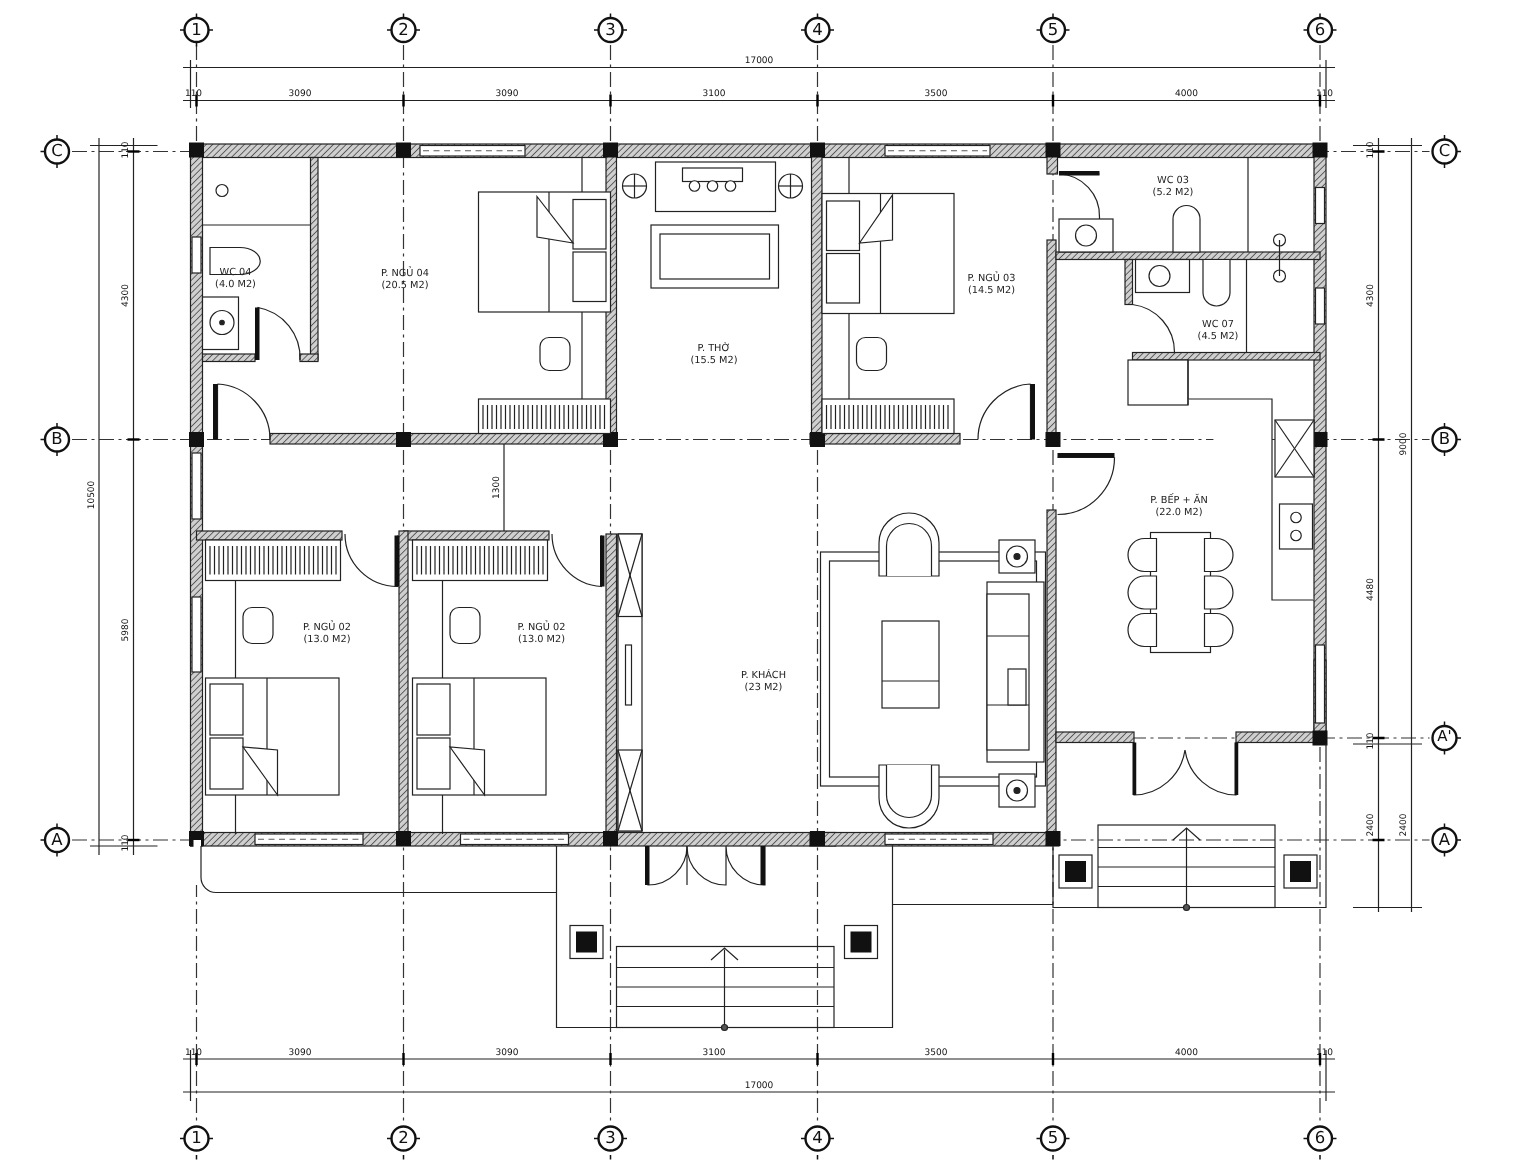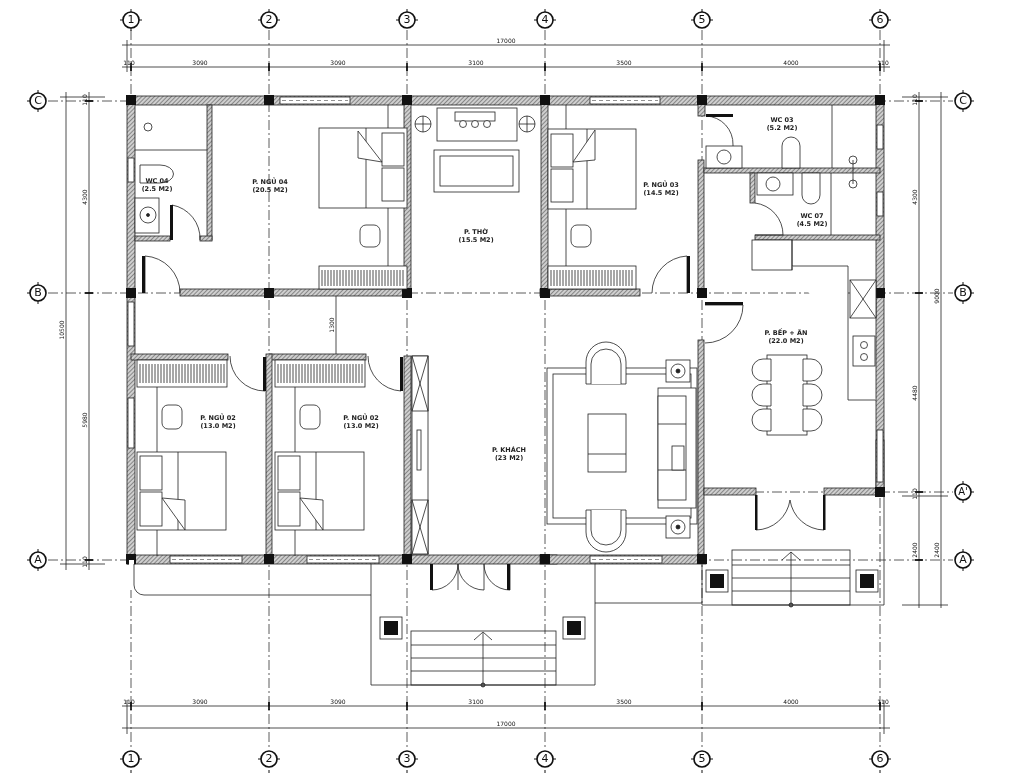--- a/index.html
+++ b/index.html
@@ -1,18 +1,18 @@
 <!DOCTYPE html>
 <html><head>
 <meta charset="utf-8">
 <style>
   html,body{margin:0;padding:0;background:#ffffff;}
   body{width:1013px;height:784px;overflow:hidden;position:relative;font-family:"Liberation Sans",sans-serif;}
   #plan{position:absolute;left:0;top:0;width:1013px;height:784px;}
-  .lbl{position:absolute;font-family:"DejaVu Sans",sans-serif;font-size:6.5px;font-weight:bold;color:#222;text-align:center;line-height:8px;white-space:nowrap;transform:translateX(-50%);}
+  .lbl{position:absolute;font-family:"DejaVu Sans",sans-serif;font-size:6.5px;font-weight:normal;color:#222;text-align:center;line-height:8px;white-space:nowrap;transform:translateX(-50%);}
   .dim{position:absolute;font-family:"DejaVu Sans",sans-serif;font-size:6px;color:#111;white-space:nowrap;transform:translateX(-50%);}
   .dimv{position:absolute;font-family:"DejaVu Sans",sans-serif;font-size:6px;color:#111;white-space:nowrap;transform:translate(-50%,-50%) rotate(-90deg);}
   .bub{position:absolute;font-family:"DejaVu Sans",sans-serif;font-size:11px;color:#111;width:20px;height:20px;line-height:20px;text-align:center;transform:translate(-50%,-50%);}
 </style>
 </head>
 <body>
 
 <svg id="plan" viewBox="0 0 1013 784" xmlns="http://www.w3.org/2000/svg">
   <defs>
     <pattern id="hatch" width="3" height="3" patternUnits="userSpaceOnUse" patternTransform="rotate(45)">
@@ -448,21 +448,21 @@
 <div class="dimv" style="left:914px;top:100px">110</div>
 <div class="dimv" style="left:914px;top:197px">4300</div>
 <div class="dimv" style="left:914px;top:393px">4480</div>
 <div class="dimv" style="left:914px;top:494px">110</div>
 <div class="dimv" style="left:914px;top:550px">2400</div>
 <div class="dimv" style="left:936px;top:296px">9000</div>
 <div class="dimv" style="left:936px;top:550px">2400</div>
 
 <div class="dimv" style="left:331px;top:325px">1300</div>
 
-<div class="lbl" style="left:157px;top:177px"><span>WC 04</span><br><span>(2.5 M2)</span></div>
+<div class="lbl" style="left:157px;top:177px"><span>WC 04</span><br><span>(4.0 M2)</span></div>
 <div class="lbl" style="left:270px;top:178px"><span>P. NGỦ 04</span><br><span>(20.5 M2)</span></div>
 <div class="lbl" style="left:476px;top:228px"><span>P. THỜ</span><br><span>(15.5 M2)</span></div>
 <div class="lbl" style="left:661px;top:181px"><span>P. NGỦ 03</span><br><span>(14.5 M2)</span></div>
 <div class="lbl" style="left:782px;top:116px"><span>WC 03</span><br><span>(5.2 M2)</span></div>
 <div class="lbl" style="left:812px;top:212px"><span>WC 07</span><br><span>(4.5 M2)</span></div>
 <div class="lbl" style="left:786px;top:329px"><span>P. BẾP + ĂN</span><br><span>(22.0 M2)</span></div>
 <div class="lbl" style="left:218px;top:414px"><span>P. NGỦ 02</span><br><span>(13.0 M2)</span></div>
 <div class="lbl" style="left:361px;top:414px"><span>P. NGỦ 02</span><br><span>(13.0 M2)</span></div>
 <div class="lbl" style="left:509px;top:446px"><span>P. KHÁCH</span><br><span>(23 M2)</span></div>
 

